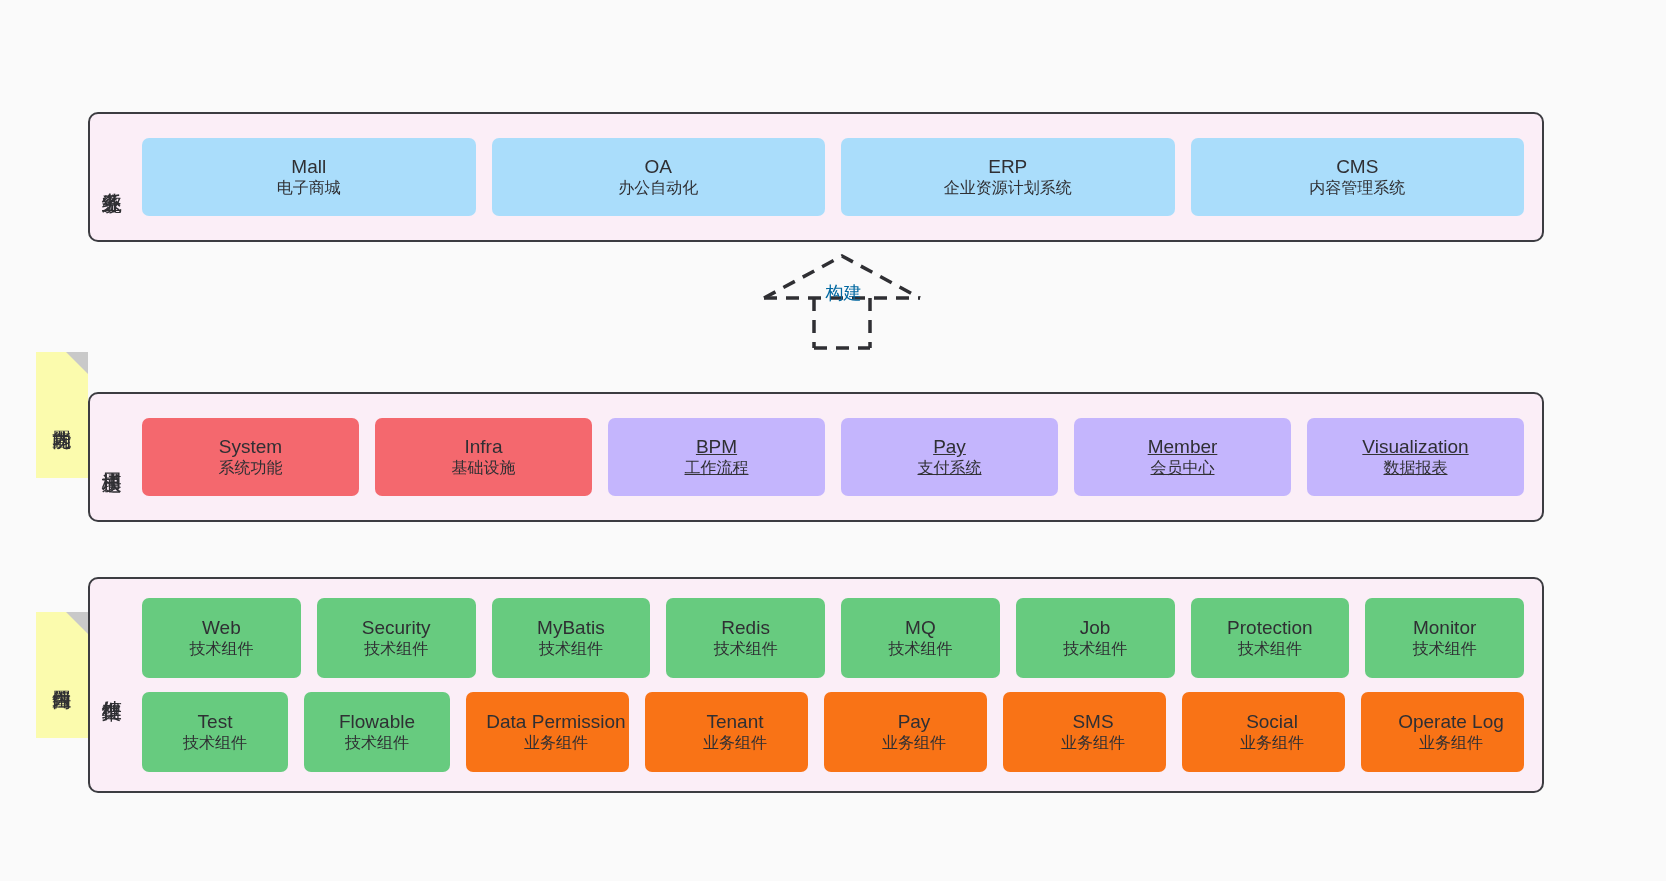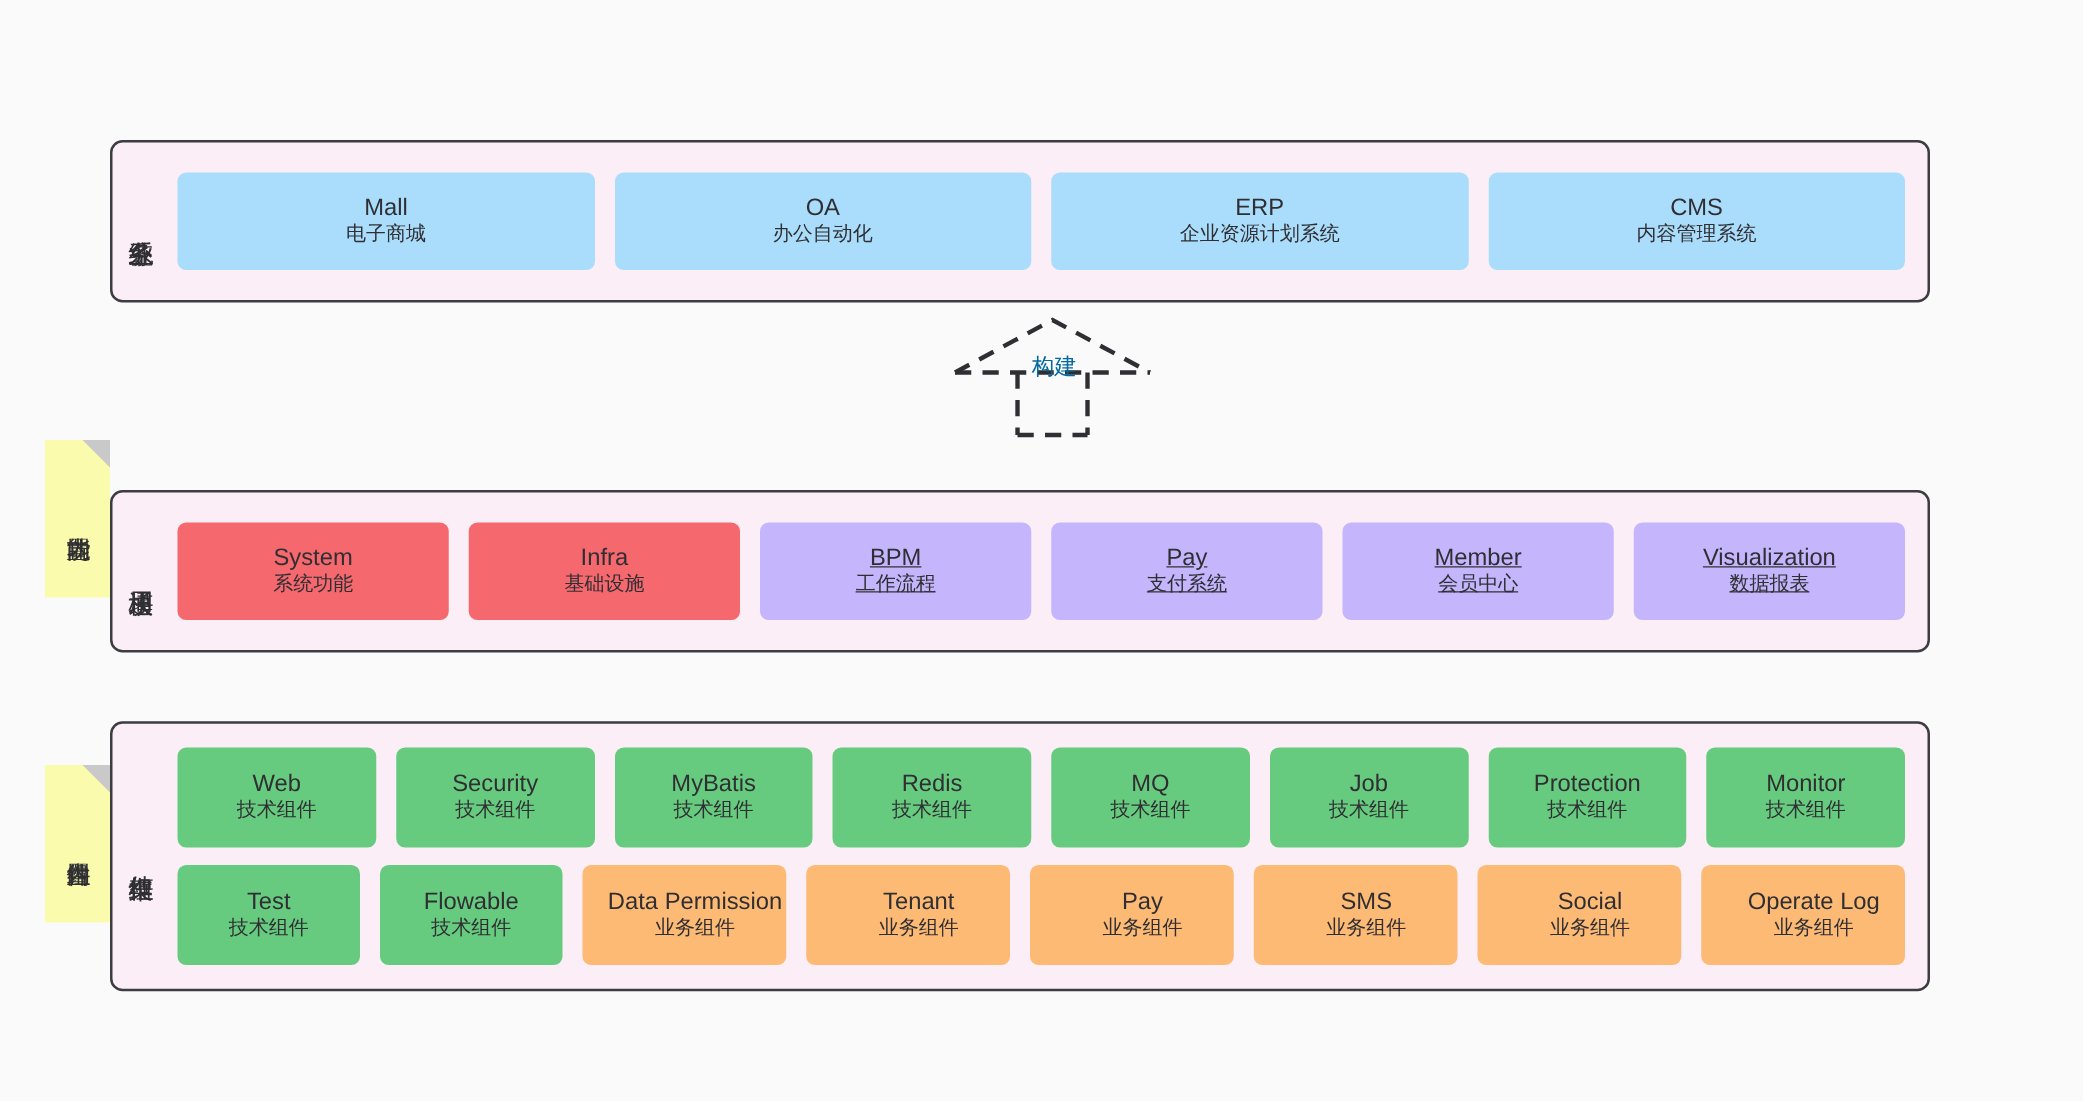--- a/index.html
+++ b/index.html
@@ -92,21 +92,21 @@
     color: #2f2f33;
     white-space: nowrap;
   }
   .card.wrapname .name { white-space: normal; }
 
   
   .c-blue        { background: #aaddfb; }
   .c-red         { background: #f4686e; }
   .c-pink        { background: #c4b5fd; text-decoration: underline; }
   .c-green       { background: #67cb7f; }
-  .c-lightgreen  { background: #fdba74; padding-left: 19px; }
+  .c-lightgreen  { background: #f97316; padding-left: 19px; }
 
   
   #layer-business { left: 88px;  top: 112px; width: 1456px; height: 130px; }
   #layer-modules  { left: 88px;  top: 346px; width: 1456px; height: 130px; margin-top: 46px; }
   #layer-framework{ left: 88px;  top: 577px; width: 1456px; height: 216px; }
 
   #layer-business .card,
   #layer-modules  .card { height: 78px; }
   #layer-framework .card { height: 80px; }
 

